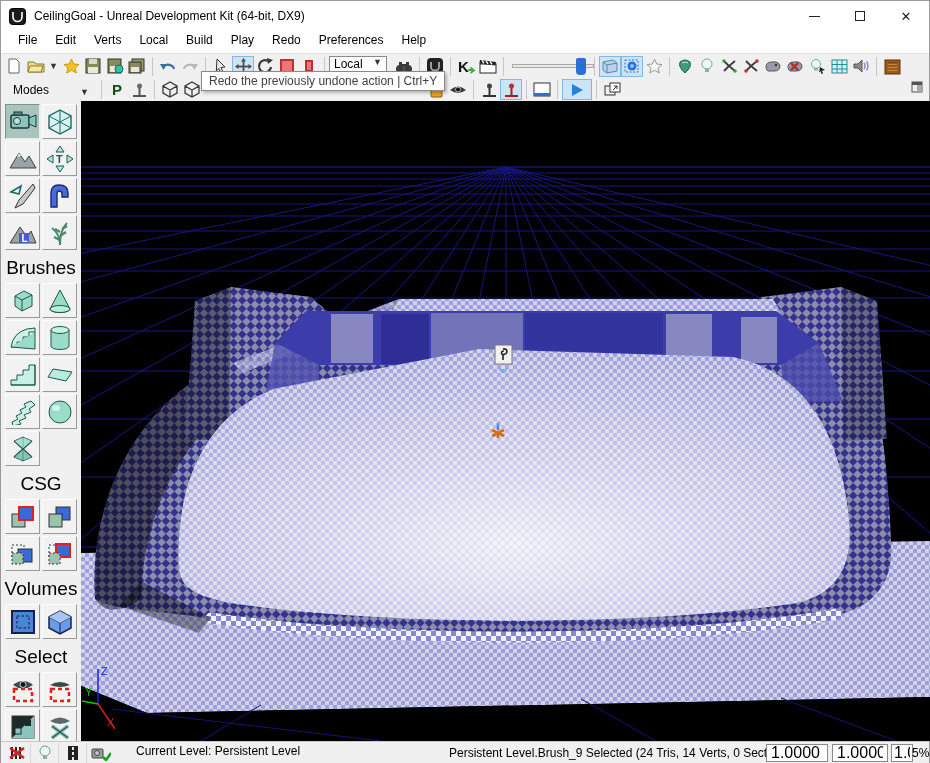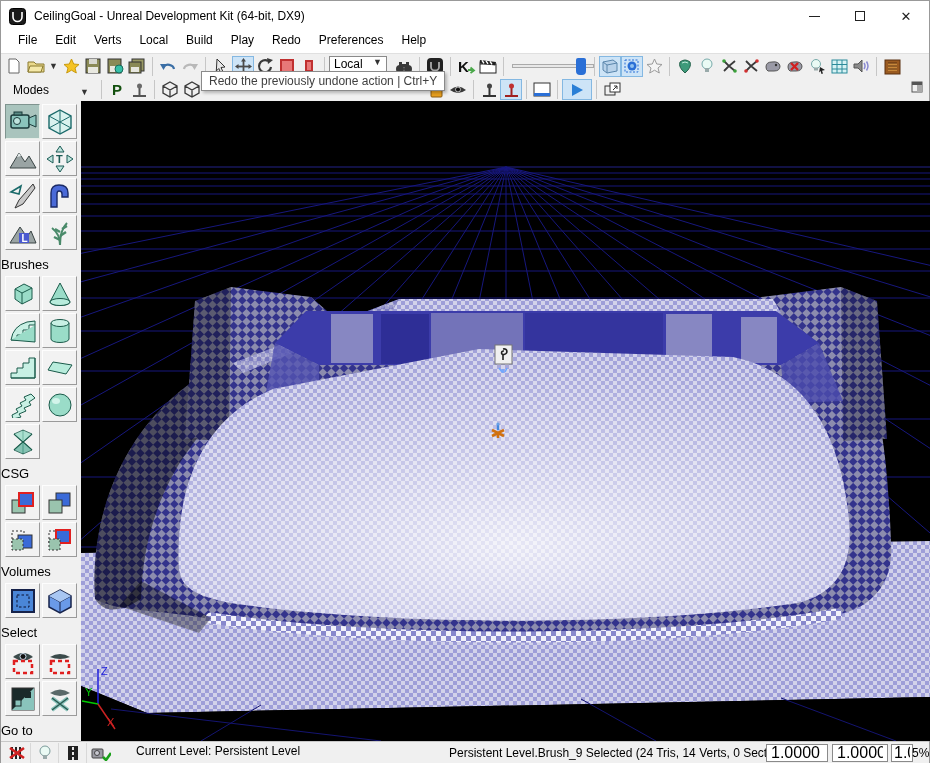--- a/index.html
+++ b/index.html
@@ -41,21 +41,21 @@
     box-shadow:2px 2px 3px rgba(0,0,0,.25); padding:2px 7px; font-size:12px; color:#404040; white-space:nowrap; z-index:50; }
   .dockicon { position:absolute; right:6px; top:80px; }
 
   
   .sidebar { position:absolute; left:0; top:100px; width:80px; height:640px; background:#f0f0f0;
     overflow:hidden; padding-top:2px; }
   .sb-grid { display:flex; flex-wrap:wrap; padding-left:3px; }
   .sb-btn { width:35px; height:35px; margin:1px; background:#f2f2f2; border:1px solid;
     border-color:#fdfdfd #9a9a9a #9a9a9a #fdfdfd; display:flex; align-items:center; justify-content:center; flex:none; }
   .sb-btn.sel { background:#a9c4bd; border-color:#7f948f #e8efe9 #e8efe9 #7f948f; }
-  .sb-label { font-size:13px; padding:6px 0 3px 0; color:#000; }
+  .sb-label { text-align:center; font-size:19px; padding:6px 0 3px 0; color:#000; }
 
   
   .viewport { position:absolute; left:80px; top:100px; width:850px; height:640px; background:#000; }
 
   
   .statusbar { position:absolute; left:0; top:740px; width:100%; height:23px; background:#f0f0f0;
     border-top:1px solid #c8c8c8; z-index:40; }
   .st-icons { position:absolute; left:2px; top:1px; display:flex; align-items:center; height:20px; }
   .st-btn { width:28px; height:20px; display:flex; align-items:center; justify-content:center;
     border-right:1px solid #d8d8d8; }

